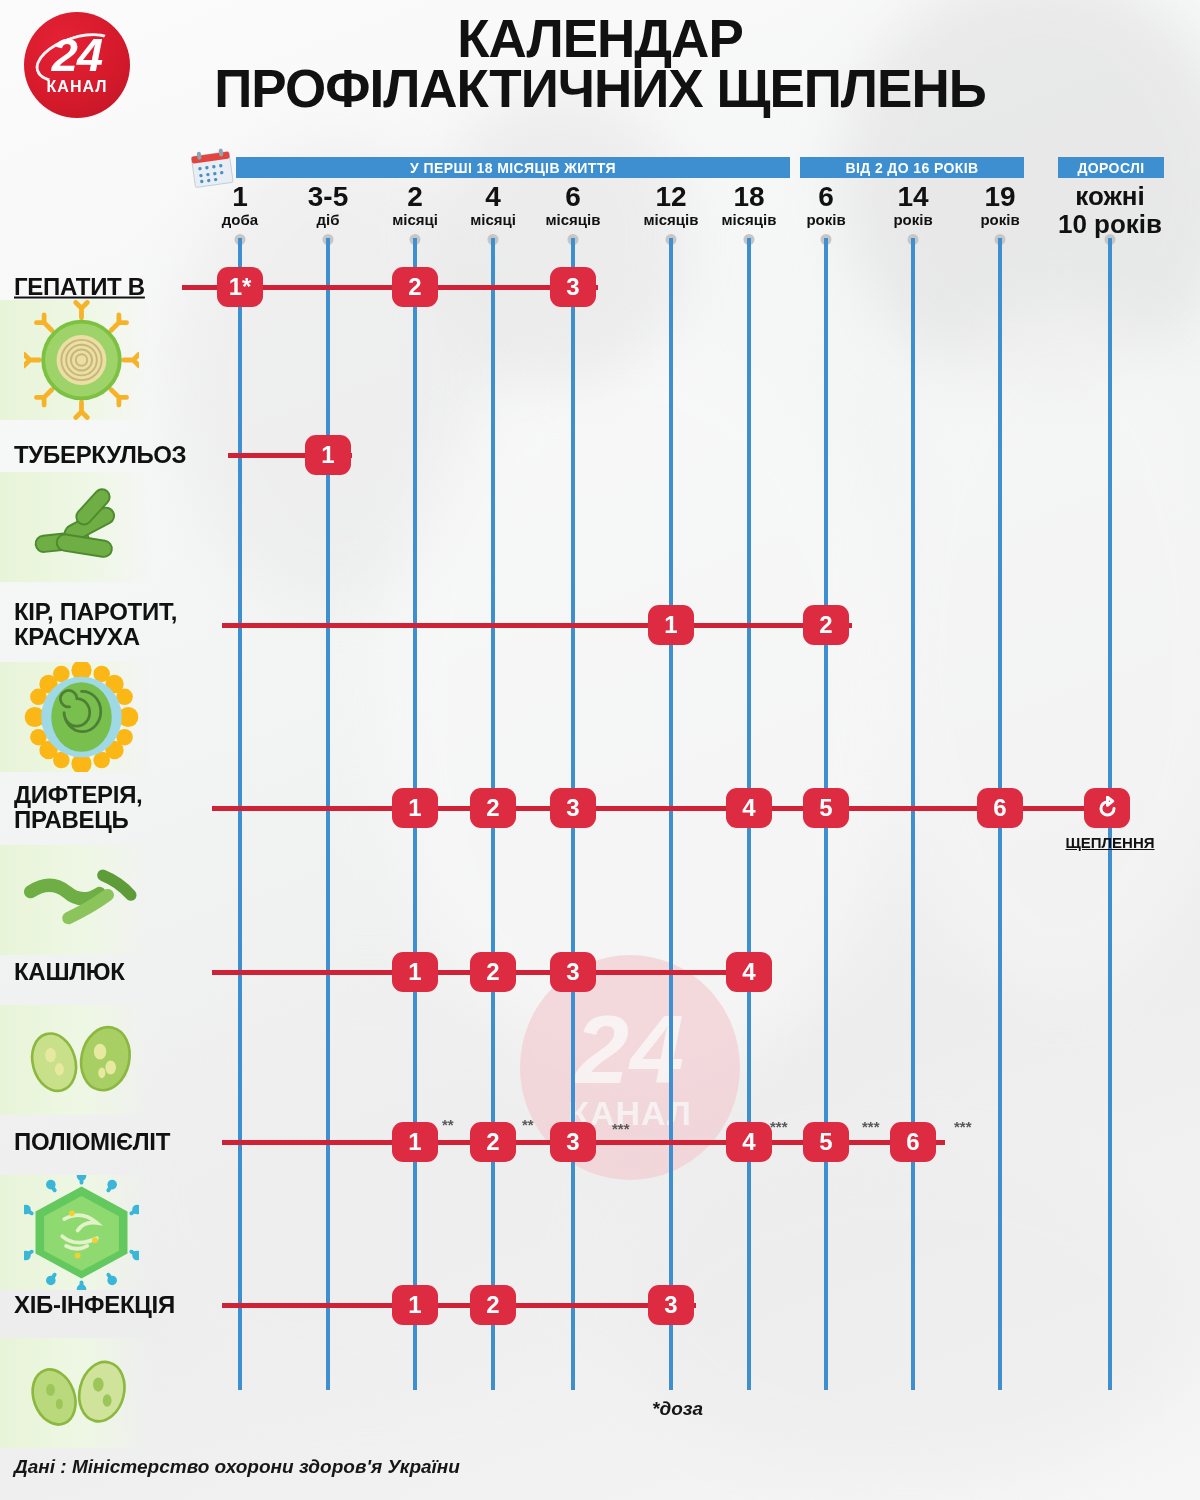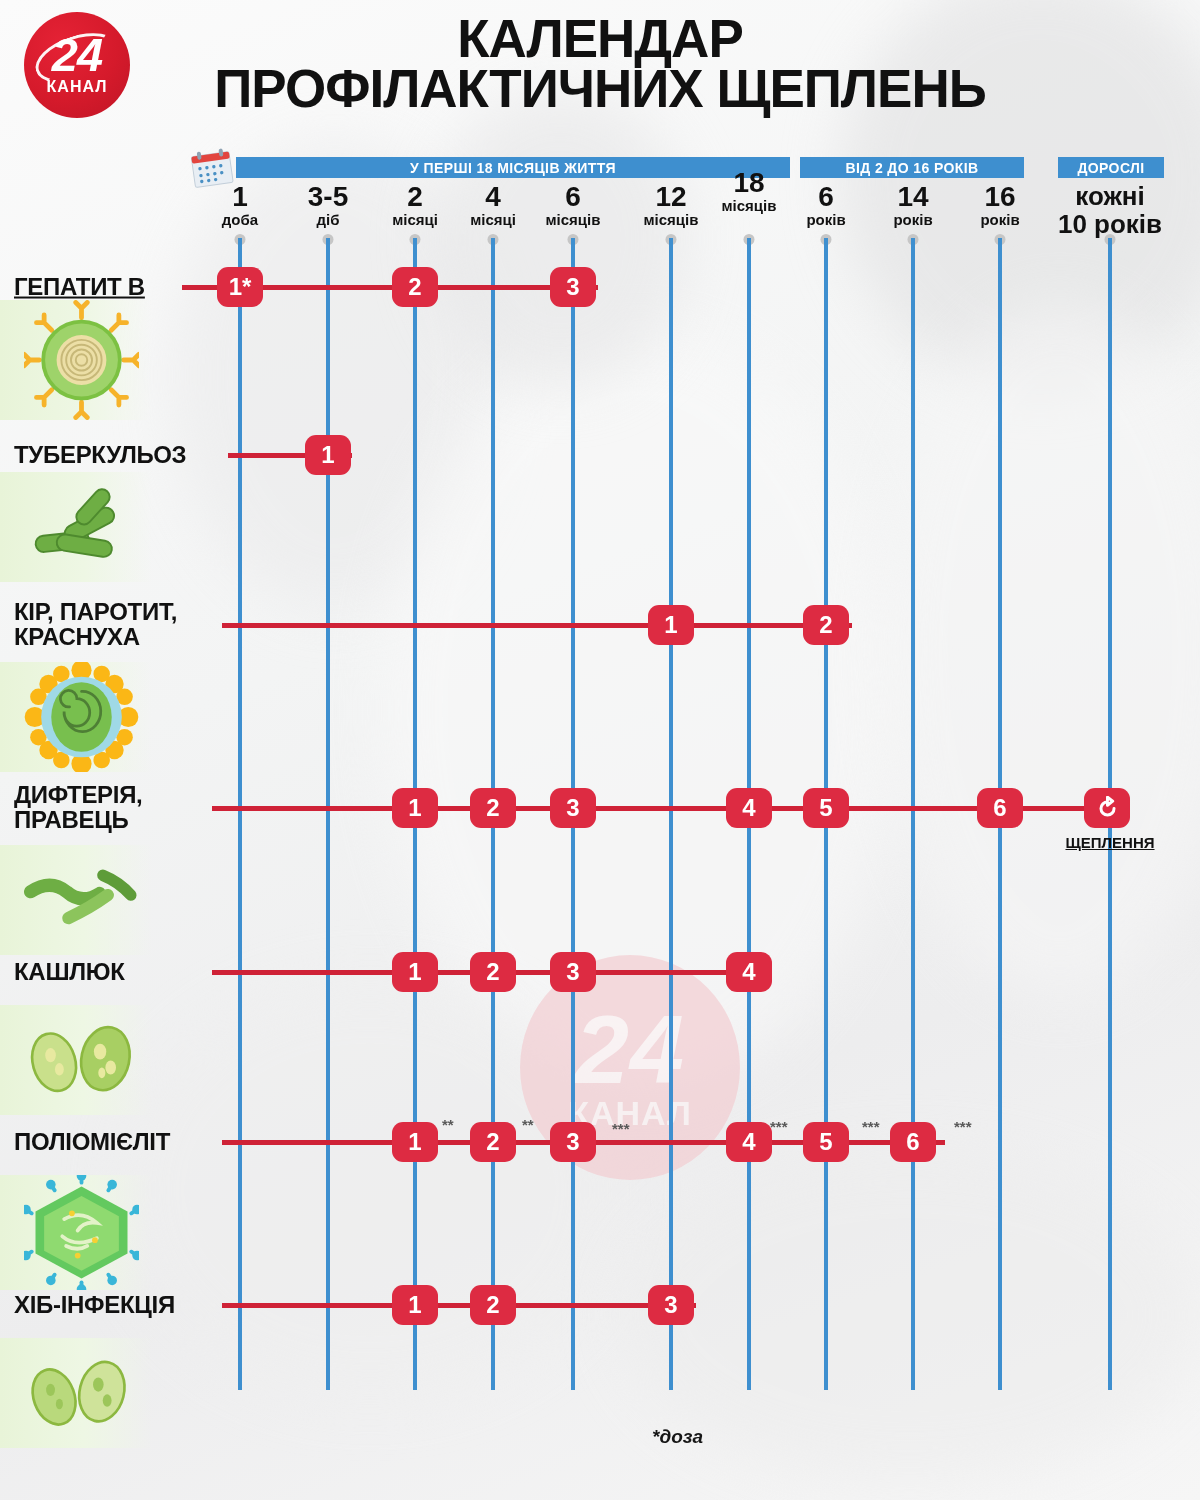--- a/index.html
+++ b/index.html
@@ -138,21 +138,21 @@
   }
 
   .revaccine-label {
     position: absolute; font-size: 15px; font-weight: 700; color: #111;
     transform: translateX(-50%); white-space: nowrap; text-decoration: underline;
   }
 
   
   .foot {
     position: absolute; font-size: 19px; font-style: italic;
-    font-weight: 600; color: #161616; white-space: nowrap; margin-top: 28px;
+    font-weight: 600; color: #161616; white-space: nowrap;
   }
 
   svg { display: block; }
 </style>
 </head>
 <body>
 
 <div id="stage">
 
   <div class="bg-blob bg-b1"></div>
@@ -234,40 +234,40 @@
         <div class="c-sml">місяців</div>
       </div>
       <div class="vdot" style="left: 573px; top: 234px;"></div>
       <div class="vrule" style="left: 573px; top: 238px; height: 1152px;"></div>
       <div class="col-head" style="left: 671px; top: 183px;">
         <div class="c-big">12</div>
         <div class="c-sml">місяців</div>
       </div>
       <div class="vdot" style="left: 671px; top: 234px;"></div>
       <div class="vrule" style="left: 671px; top: 238px; height: 1152px;"></div>
-      <div class="col-head" style="left: 749px; top: 169px;">
+      <div class="col-head" style="left: 749px; top: 183px;">
         <div class="c-big">18</div>
         <div class="c-sml">місяців</div>
       </div>
       <div class="vdot" style="left: 749px; top: 234px;"></div>
       <div class="vrule" style="left: 749px; top: 238px; height: 1152px;"></div>
       <div class="col-head" style="left: 826px; top: 183px;">
         <div class="c-big">6</div>
         <div class="c-sml">років</div>
       </div>
       <div class="vdot" style="left: 826px; top: 234px;"></div>
       <div class="vrule" style="left: 826px; top: 238px; height: 1152px;"></div>
       <div class="col-head" style="left: 913px; top: 183px;">
         <div class="c-big">14</div>
         <div class="c-sml">років</div>
       </div>
       <div class="vdot" style="left: 913px; top: 234px;"></div>
       <div class="vrule" style="left: 913px; top: 238px; height: 1152px;"></div>
       <div class="col-head" style="left: 1000px; top: 183px;">
-        <div class="c-big">16</div>
+        <div class="c-big">19</div>
         <div class="c-sml">років</div>
       </div>
       <div class="vdot" style="left: 1000px; top: 234px;"></div>
       <div class="vrule" style="left: 1000px; top: 238px; height: 1152px;"></div>
       <div class="col-head wide" style="left: 1110px; top: 183px;">
         <div class="c-big">кожні</div>
         <div class="c-sml" style="font-size: 26px; font-weight: 700;">10 років</div>
       </div>
       <div class="vdot" style="left: 1110px; top: 234px;"></div>
       <div class="vrule" style="left: 1110px; top: 238px; height: 1152px;"></div>
@@ -466,15 +466,16 @@
       <div class="badge-note" style="left: 770px; top: 1126px;">***</div>
       <div class="badge-note" style="left: 862px; top: 1126px;">***</div>
       <div class="badge-note" style="left: 954px; top: 1126px;">***</div>
       <div class="row-line" style="left: 222px; width: 474px; top: 1303px;"></div>
       <div class="row-label" style="left: 14px; top: 1305px; text-align: right;">ХІБ-ІНФЕКЦІЯ</div>
       <div class="badge" style="left: 415px; top: 1305px;">1</div>
       <div class="badge" style="left: 493px; top: 1305px;">2</div>
       <div class="badge" style="left: 671px; top: 1305px;">3</div>
     </div>
 
+  <div class="foot" style="left:14px; top:1456px;">Дані : Міністерство охорони здоров'я України</div>
   <div class="foot" style="left:652px; top:1398px;">*доза</div>
 
 </div>
 
 </body></html>

